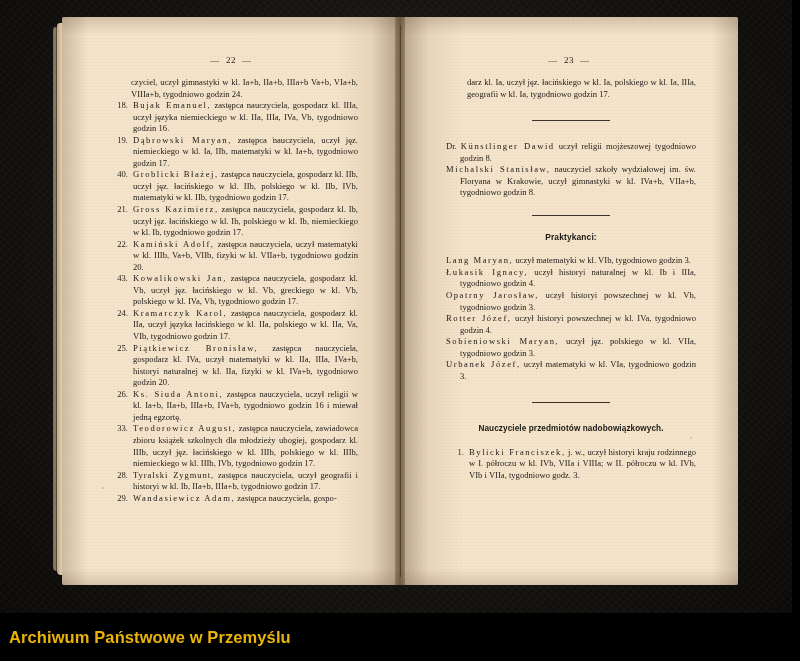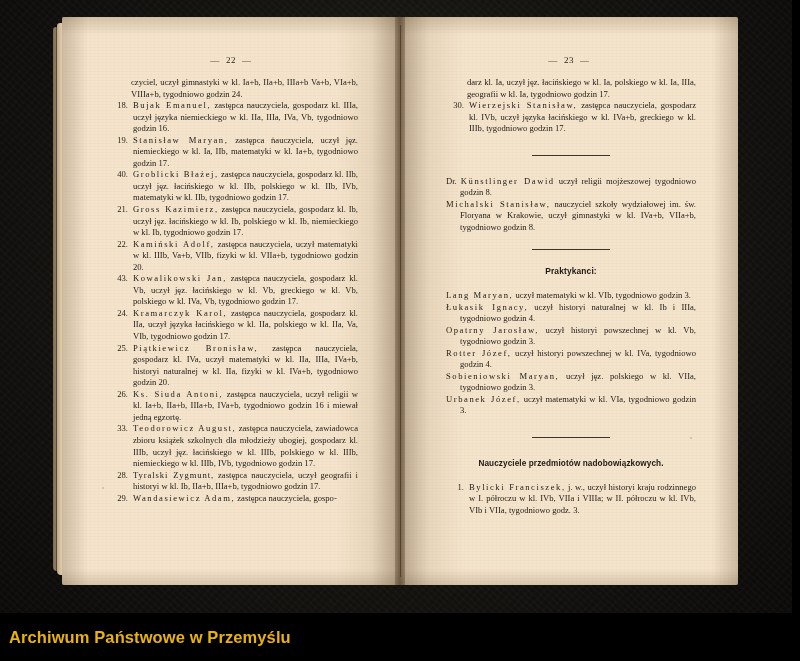--- a/index.html
+++ b/index.html
@@ -276,21 +276,21 @@
 
         <div class="cont">czyciel, uczył gimnastyki w kl. Ia+b, IIa+b, IIIa+b Va+b, VIa+b, VIIIa+b, tygodniowo godzin 24.</div>
 
         <div class="entry">
           <div class="num">18.</div>
           <div class="body"><span class="sp">Bujak Emanuel,</span><span> zastępca nauczyciela, gospodarz kl. IIIa, uczył języka niemieckiego w kl. IIa, IIIa, IVa, Vb, tygodniowo godzin 16.</span></div>
         </div>
 
         <div class="entry">
           <div class="num">19.</div>
-          <div class="body"><span class="sp">Stanisław Maryan,</span><span> zastępca nauczyciela, uczył jęz. niemieckiego w kl. Ia, IIb, matematyki w kl. Ia+b, tygodniowo godzin 17.</span></div>
+          <div class="body"><span class="sp">Dąbrowski Maryan,</span><span> zastępca nauczyciela, uczył jęz. niemieckiego w kl. Ia, IIb, matematyki w kl. Ia+b, tygodniowo godzin 17.</span></div>
         </div>
 
         <div class="entry">
           <div class="num">40.</div>
           <div class="body"><span class="sp">Groblicki Błażej,</span><span> zastępca nauczyciela, gospodarz kl. IIb, uczył jęz. łacińskiego w kl. IIb, polskiego w kl. IIb, IVb, matematyki w kl. IIb, tygodniowo godzin 17.</span></div>
         </div>
 
         <div class="entry">
           <div class="num">21.</div>
           <div class="body"><span class="sp">Gross Kazimierz,</span><span> zastępca nauczyciela, gospodarz kl. Ib, uczył jęz. łacińskiego w kl. Ib, polskiego w kl. Ib, niemieckiego w kl. Ib, tygodniowo godzin 17.</span></div>
@@ -350,24 +350,20 @@
       <div class="paper-grain"></div>
 
       <div class="folio">
         <span class="dash">—</span><span>23</span><span class="dash">—</span>
       </div>
 
       <div class="text-col">
 
         <div class="cont">darz kl. Ia, uczył jęz. łacińskiego w kl. Ia, polskiego w kl. Ia, IIIa, geografii w kl. Ia, tygodniowo godzin 17.</div>
 
-        <div class="entry">
-          <div class="num">30.</div>
-          <div class="body"><span class="sp">Wierzejski Stanisław,</span><span> zastępca nauczyciela, gospodarz kl. IVb, uczył języka łacińskiego w kl. IVa+b, greckiego w kl. IIIb, tygodniowo godzin 17.</span></div>
-        </div>
 
         <div class="gap-20"></div>
         <div class="rule"></div>
         <div class="gap-20"></div>
 
         <p class="hang"><span>Dr. </span><span class="sp">Künstlinger Dawid</span><span> uczył religii mojżeszowej tygodniowo godzin 8.</span></p>
 
         <p class="hang"><span class="sp">Michalski Stanisław,</span><span> nauczyciel szkoły wydziałowej im. św. Floryana w Krakowie, uczył gimnastyki w kl. IVa+b, VIIa+b, tygodniowo godzin 8.</span></p>
 
         <div class="gap-16"></div>

